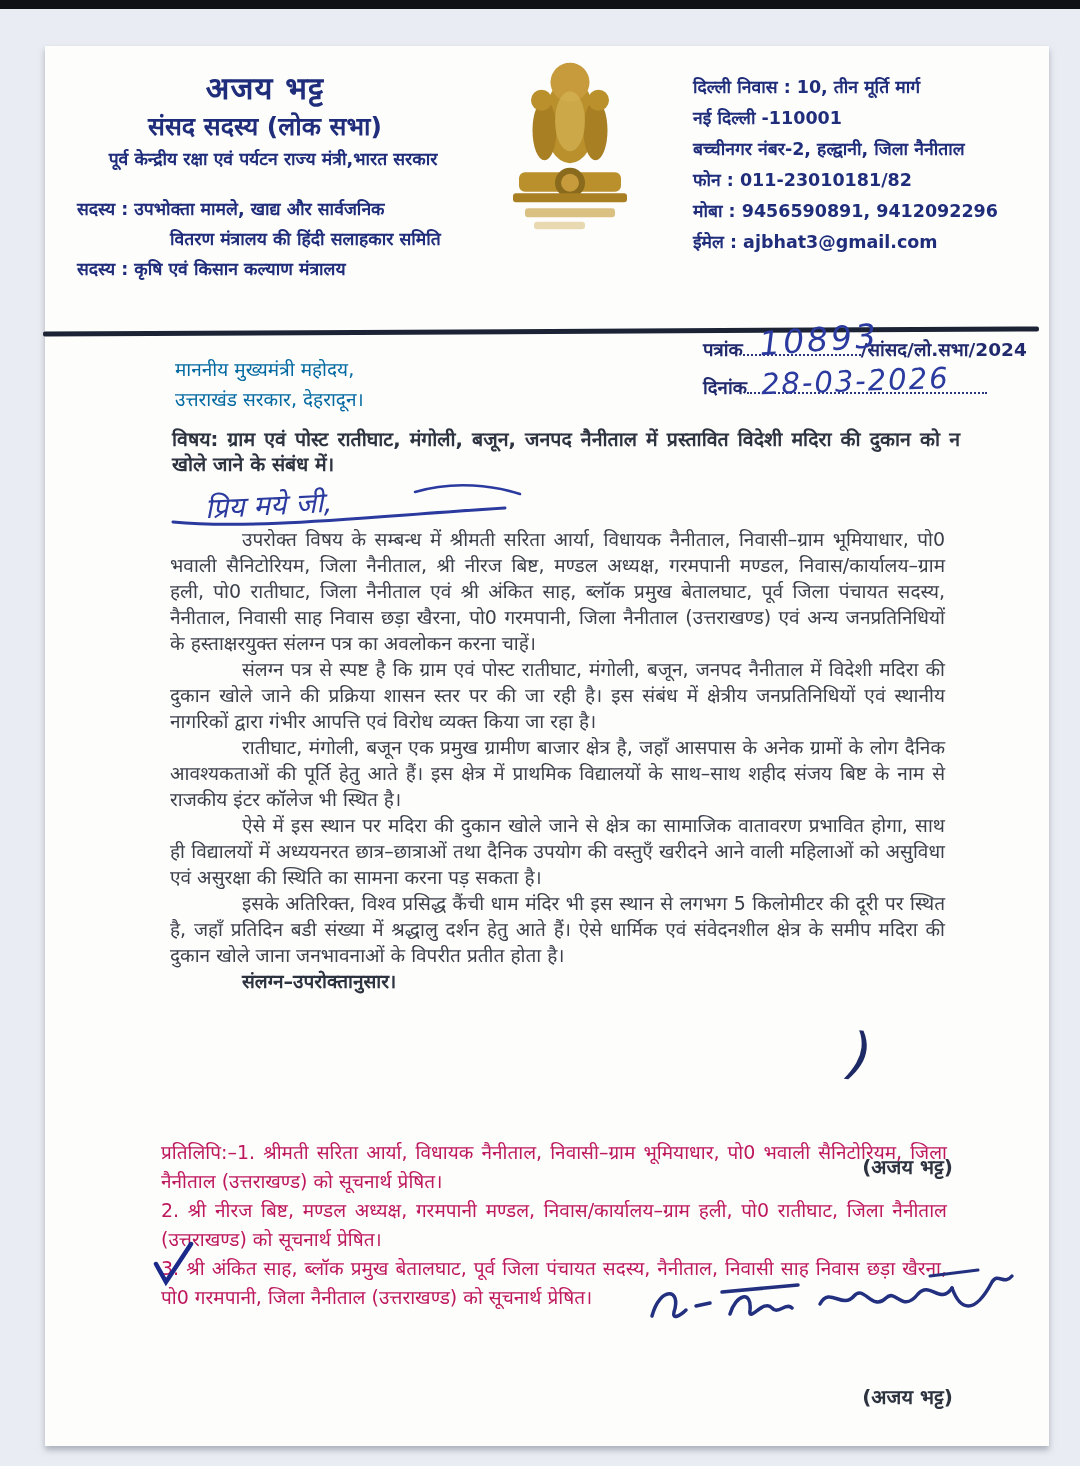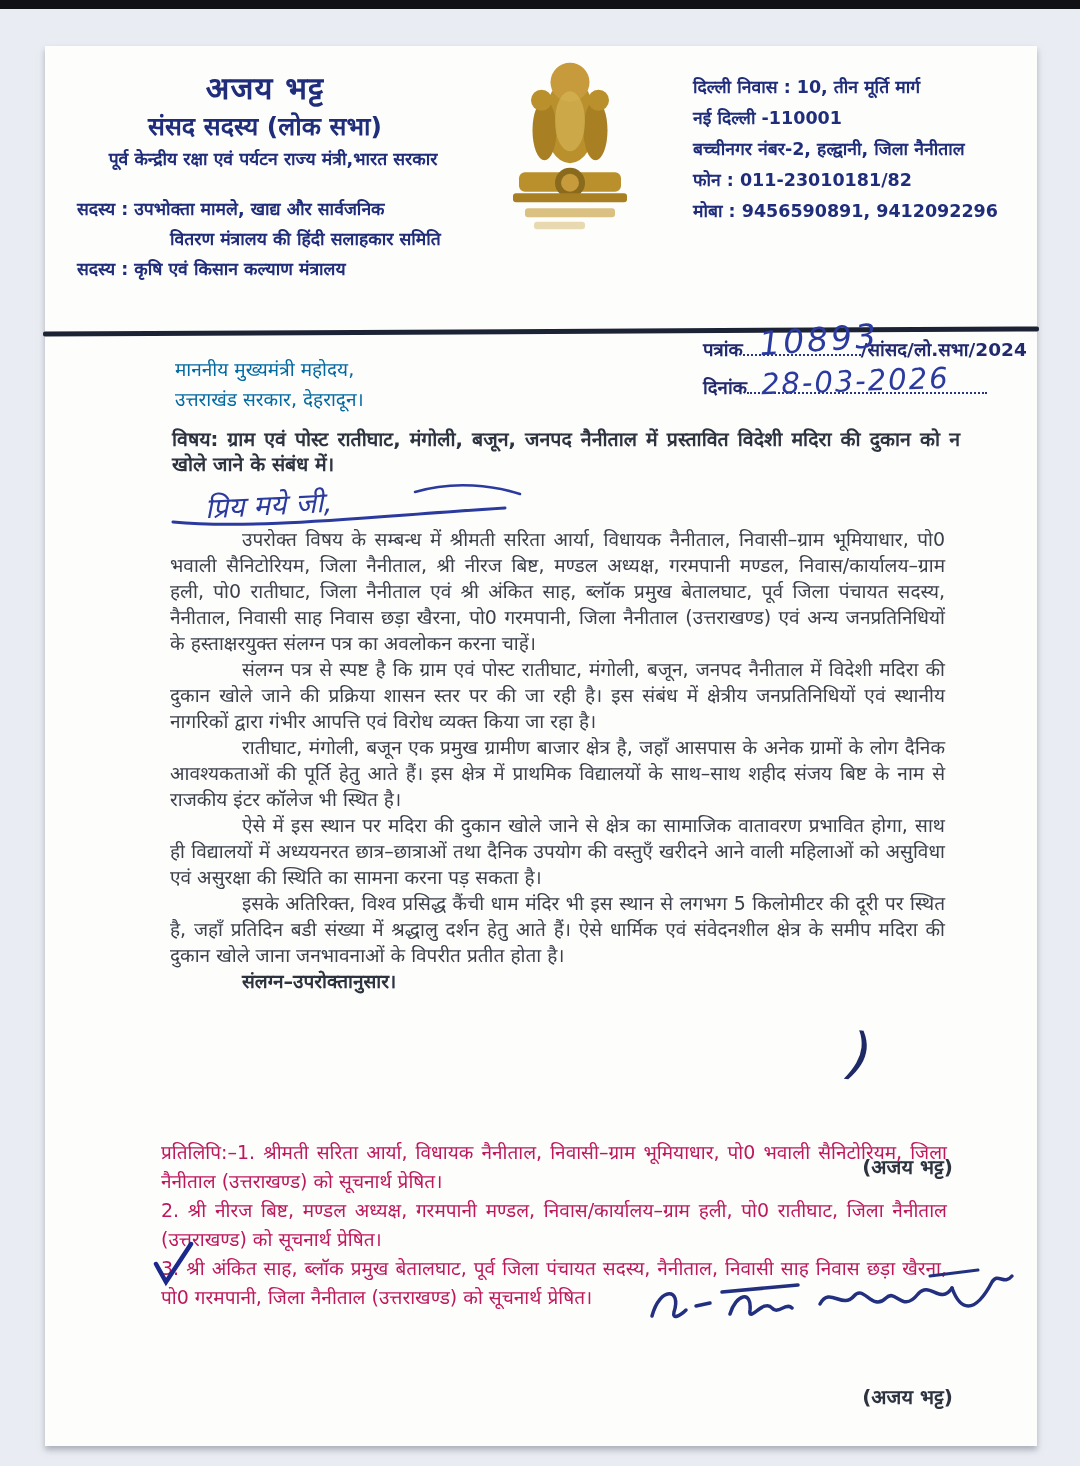--- a/index.html
+++ b/index.html
@@ -4,21 +4,21 @@
 <style>
   html,body{margin:0;padding:0;}
   body{
     width:1080px;height:1466px;position:relative;overflow:hidden;
     background:#e9ecf2;
     font-family:"DejaVu Sans",sans-serif;
   }
   .topbar{position:absolute;left:0;top:0;width:1080px;height:9px;background:#101114;}
   .page{
     position:absolute;left:45px;top:46px;width:992px;height:1400px;
-    background:#fdfdfc;box-shadow:0 4px 6px rgba(120,125,140,.55);
+    background:#fdfdfc;box-shadow:0 4px 6px rgba(120,125,140,.55);padding-left:12px;
   }
   
   .hdr-name{position:absolute;left:60px;top:20px;width:320px;text-align:center;
     font-size:31px;font-weight:700;color:#1f2d7b;letter-spacing:1px;}
   .hdr-role{position:absolute;left:45px;top:62px;width:350px;text-align:center;
     font-size:25px;font-weight:700;color:#1f2d7b;}
   .hdr-former{position:absolute;left:28px;top:100px;width:400px;text-align:center;
     font-size:17.5px;font-weight:700;color:#1f2d7b;}
   .memberships{position:absolute;left:32px;top:148px;width:430px;
     font-size:17.5px;font-weight:700;color:#1f2d7b;line-height:30px;}
@@ -92,20 +92,21 @@
       <rect x="26" y="113" width="34" height="5" rx="2" fill="#c9a23f" opacity="0.4"></rect>
     </svg>
   </div>
 
   <div class="contact">
     <div>दिल्ली निवास : 10, तीन मूर्ति मार्ग</div>
     <div>नई दिल्ली -110001</div>
     <div>बच्चीनगर नंबर-2, हल्द्वानी, जिला नैनीताल</div>
     <div>फोन : 011-23010181/82</div>
     <div>मोबा : 9456590891, 9412092296</div>
+    <div>ईमेल : ajbhat3@gmail.com</div>
   </div>
 
   <div class="rule"></div>
 
   <div class="addressee">
     <div>माननीय मुख्यमंत्री महोदय,</div>
     <div>उत्तराखंड सरकार, देहरादून।</div>
   </div>
 
   <div class="refblock">

